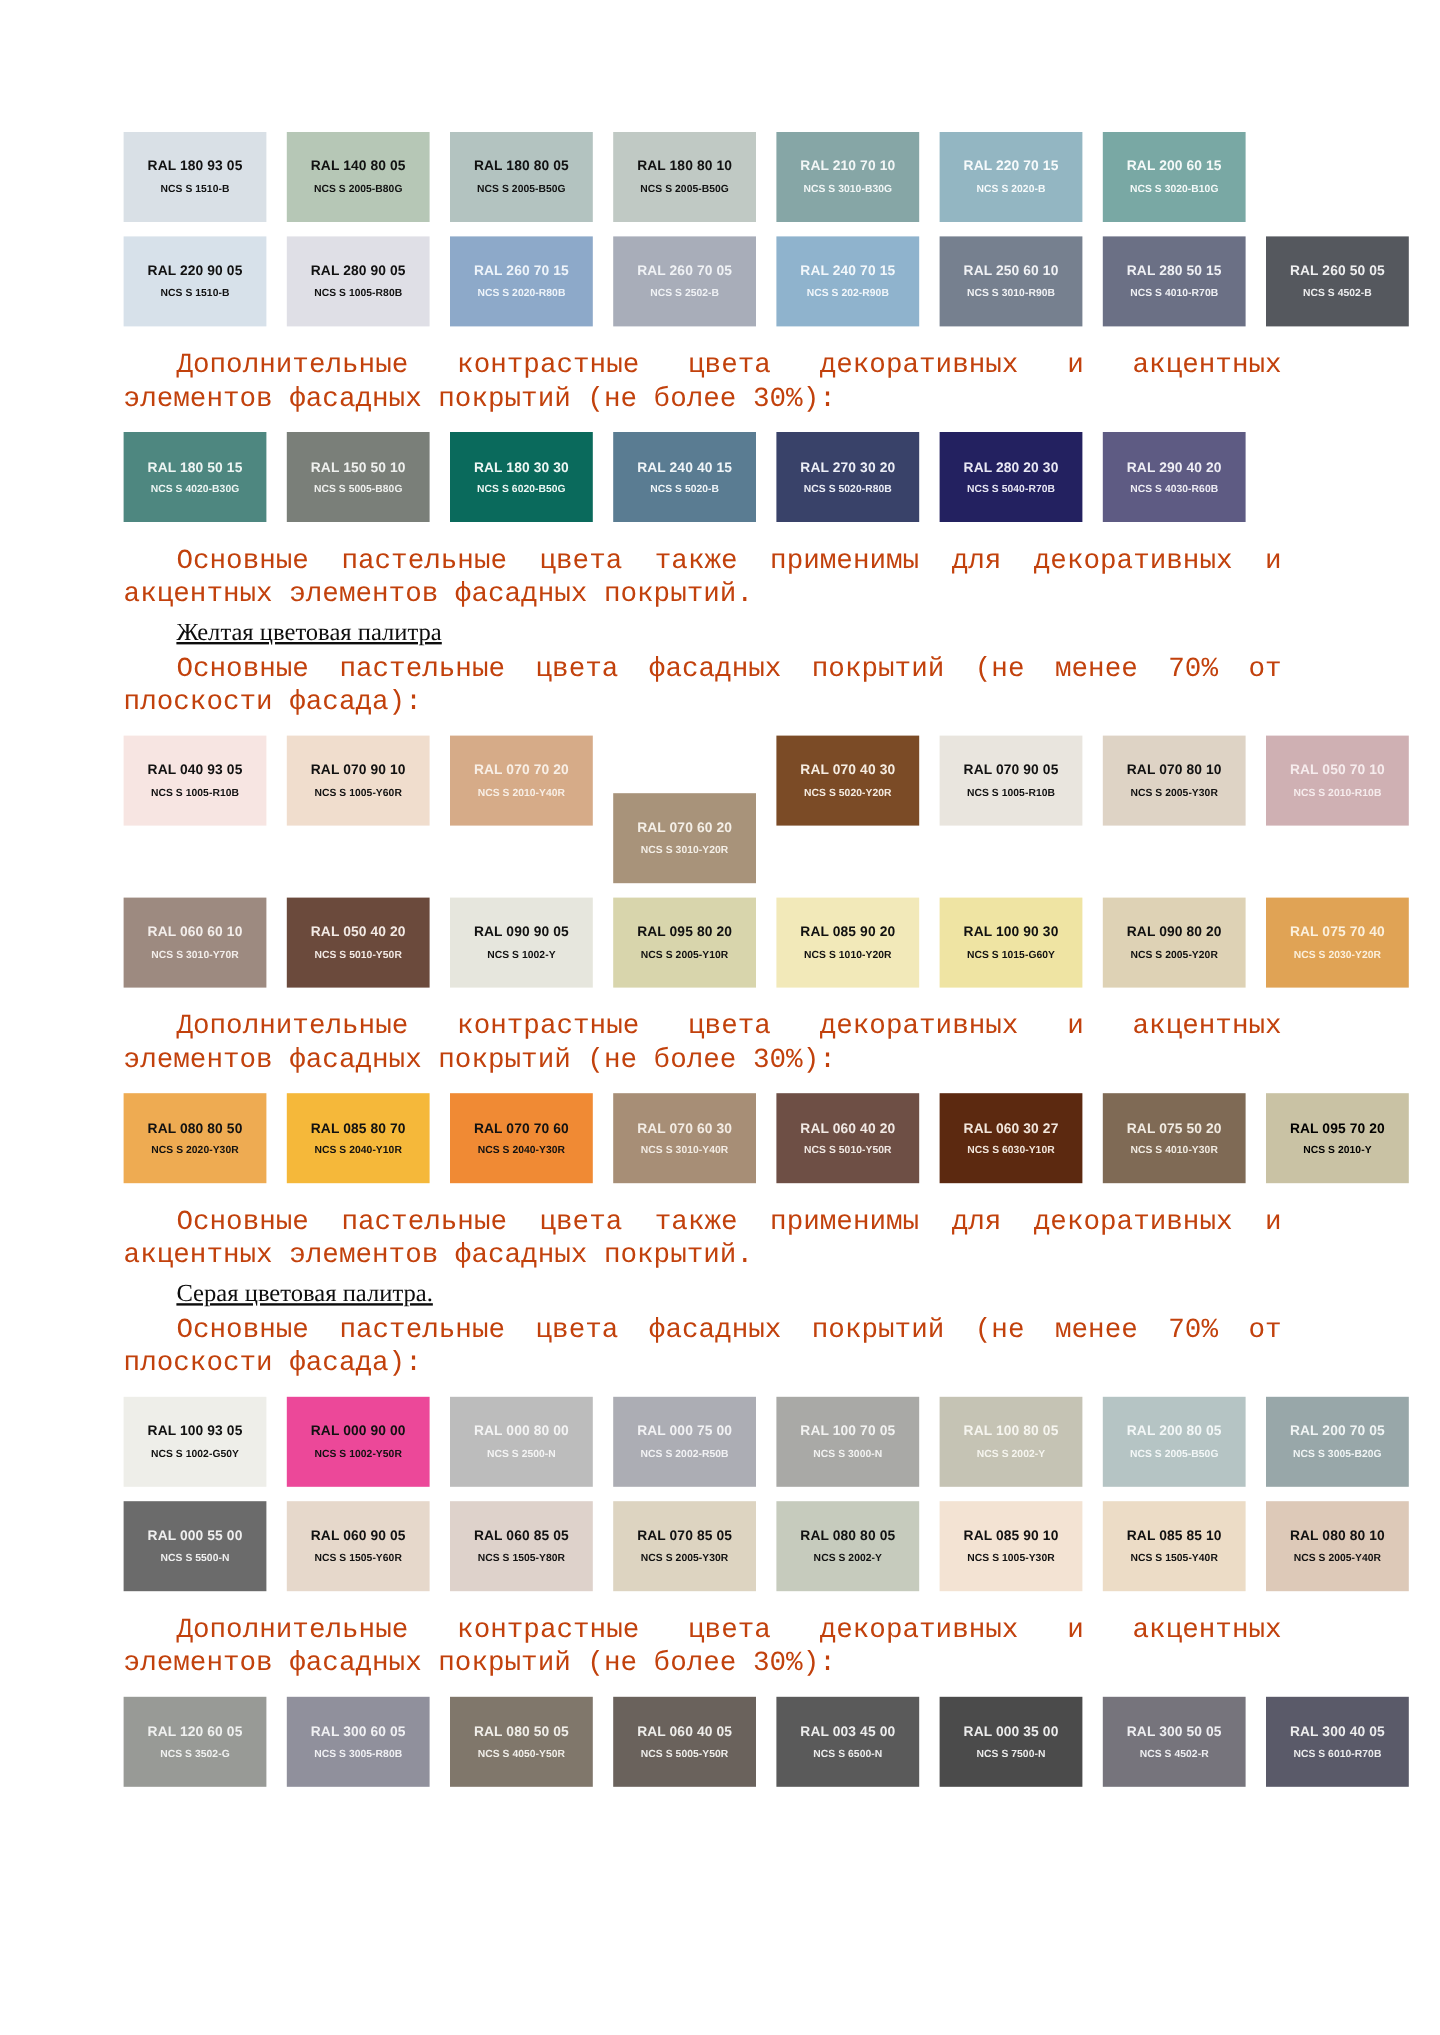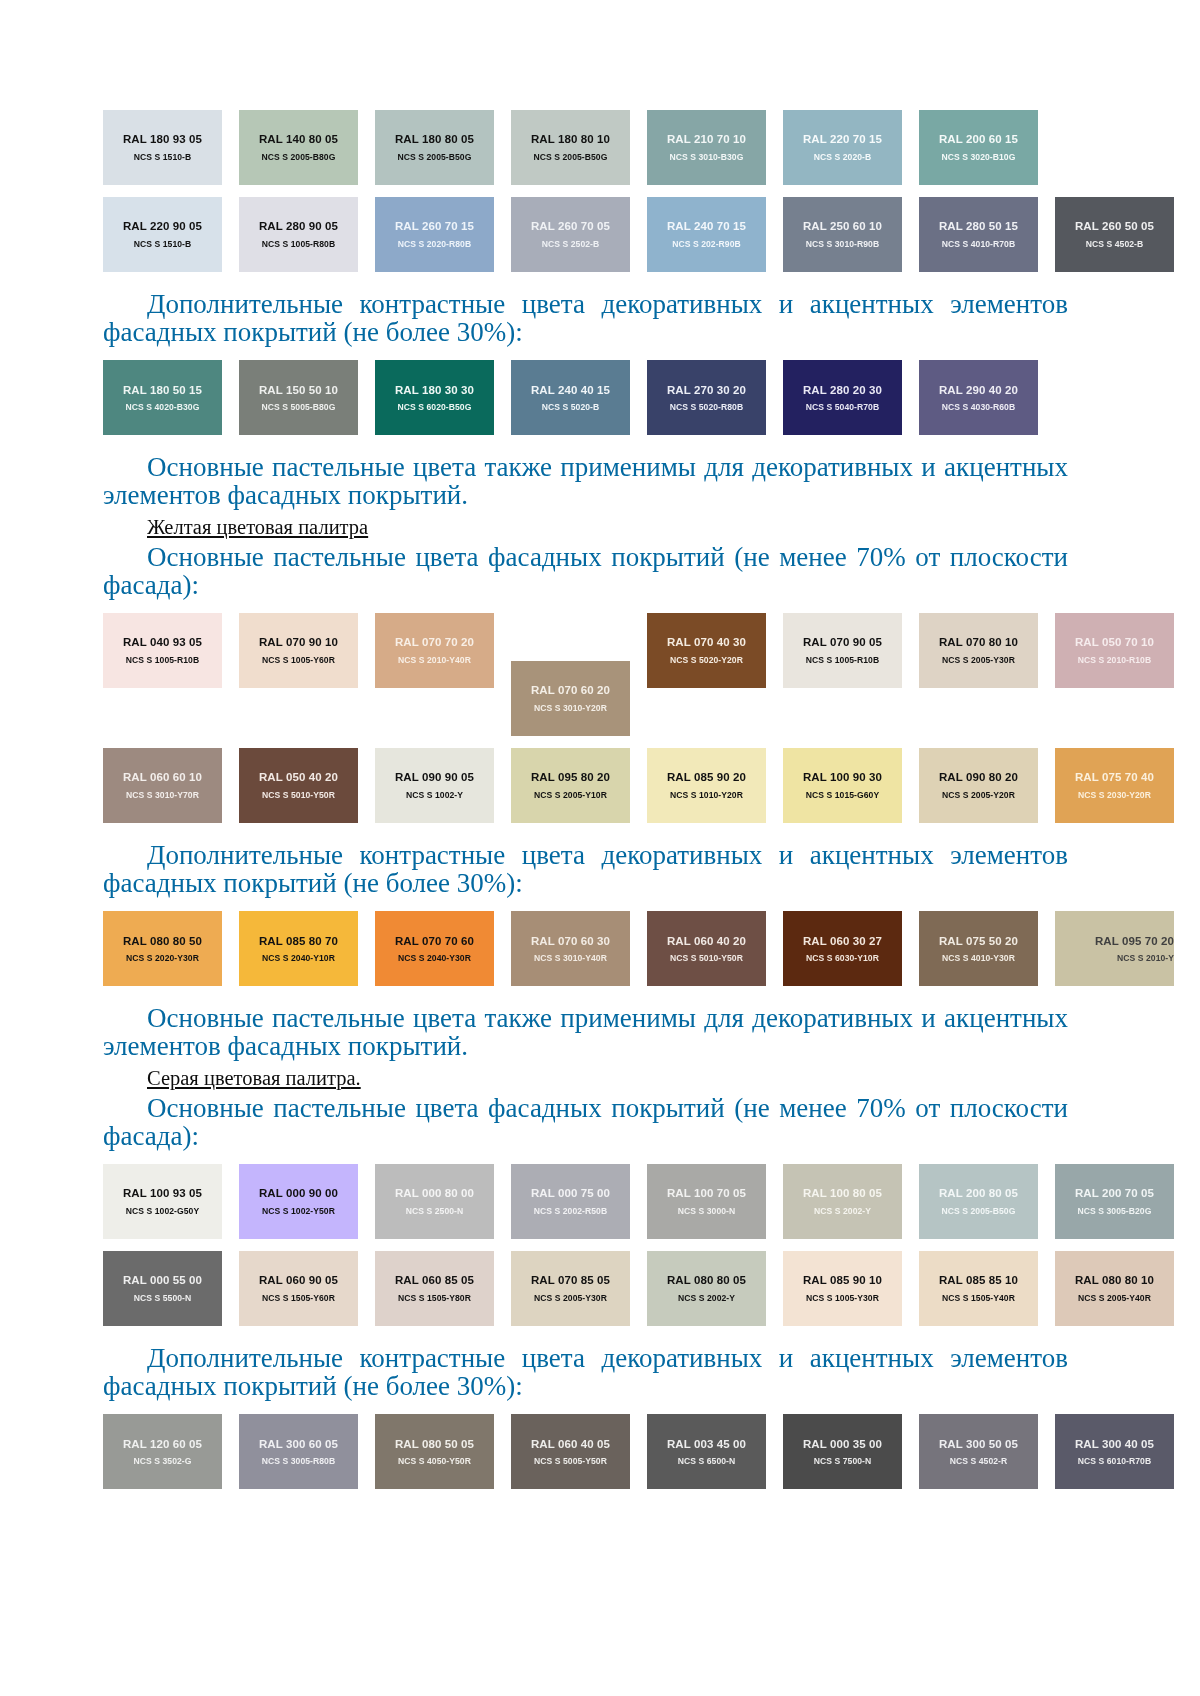--- a/index.html
+++ b/index.html
@@ -19,27 +19,27 @@
     position: relative;
     width: 1200px;
     min-height: 1696px;
     box-sizing: border-box;
     padding: 96px 132px 40px 103px;
     background: #fff;
   }
 
   
   .para {
-    font-family: Liberation Serif, serif;
-    font-size: 27px;
+    font-family: Liberation Mono, monospace;
+    font-size: 23px;
     line-height: 28px;
     text-align: justify;
     text-indent: 44px;
     margin: 0 0 4px 0;
-    color: #0369a1;
+    color: #c2410c;
   }
 
   .subhead {
     font-family: "Liberation Serif", serif;
     font-size: 20.5px;
     line-height: 28px;
     margin: 0 0 2px 0;
     text-indent: 44px;
     color: #0d0d0d;
   }
@@ -301,21 +301,21 @@
             <div class="ncs">NCS S 5010-Y50R</div>
           </div>
           <div class="swatch compact" style="background: rgb(92, 41, 16); color: rgb(242, 230, 220);">
             <div class="ral">RAL 060 30 27</div>
             <div class="ncs">NCS S 6030-Y10R</div>
           </div>
           <div class="swatch compact" style="background: rgb(127, 106, 85); color: rgb(241, 235, 226);">
             <div class="ral">RAL 075 50 20</div>
             <div class="ncs">NCS S 4010-Y30R</div>
           </div>
-          <div class="swatch compact" style="background: rgb(201, 194, 164); color: #404040; align-items: flex-end;">
+          <div class="swatch compact" style="background: rgb(201, 194, 164); color: #000000;">
             <div class="ral">RAL 095 70 20</div>
             <div class="ncs">NCS S 2010-Y</div>
           </div>
         </div>
     </div>
 
     <p class="para">Основные пастельные цвета также применимы для декоративных и акцентных элементов фасадных покрытий.</p>
   </div>
 
   <div class="section">
@@ -323,21 +323,21 @@
     <p class="subhead"><span class="u">Серая цветовая палитра.</span></p>
 
     <p class="para">Основные пастельные цвета фасадных покрытий (не менее 70% от плоскости фасада):</p>
 
     <div class="grid-block">
       <div class="swatch-row">
           <div class="swatch" style="background: rgb(238, 238, 233); color: rgb(17, 17, 17);">
             <div class="ral">RAL 100 93 05</div>
             <div class="ncs">NCS S 1002-G50Y</div>
           </div>
-          <div class="swatch" style="background: #c4b5fd; color: rgb(17, 17, 17);">
+          <div class="swatch" style="background: #ec4899; color: rgb(17, 17, 17);">
             <div class="ral">RAL 000 90 00</div>
             <div class="ncs">NCS S 1002-Y50R</div>
           </div>
           <div class="swatch" style="background: rgb(188, 188, 188); color: rgb(244, 244, 244);">
             <div class="ral">RAL 000 80 00</div>
             <div class="ncs">NCS S 2500-N</div>
           </div>
           <div class="swatch" style="background: rgb(172, 173, 180); color: rgb(242, 242, 244);">
             <div class="ral">RAL 000 75 00</div>
             <div class="ncs">NCS S 2002-R50B</div>

